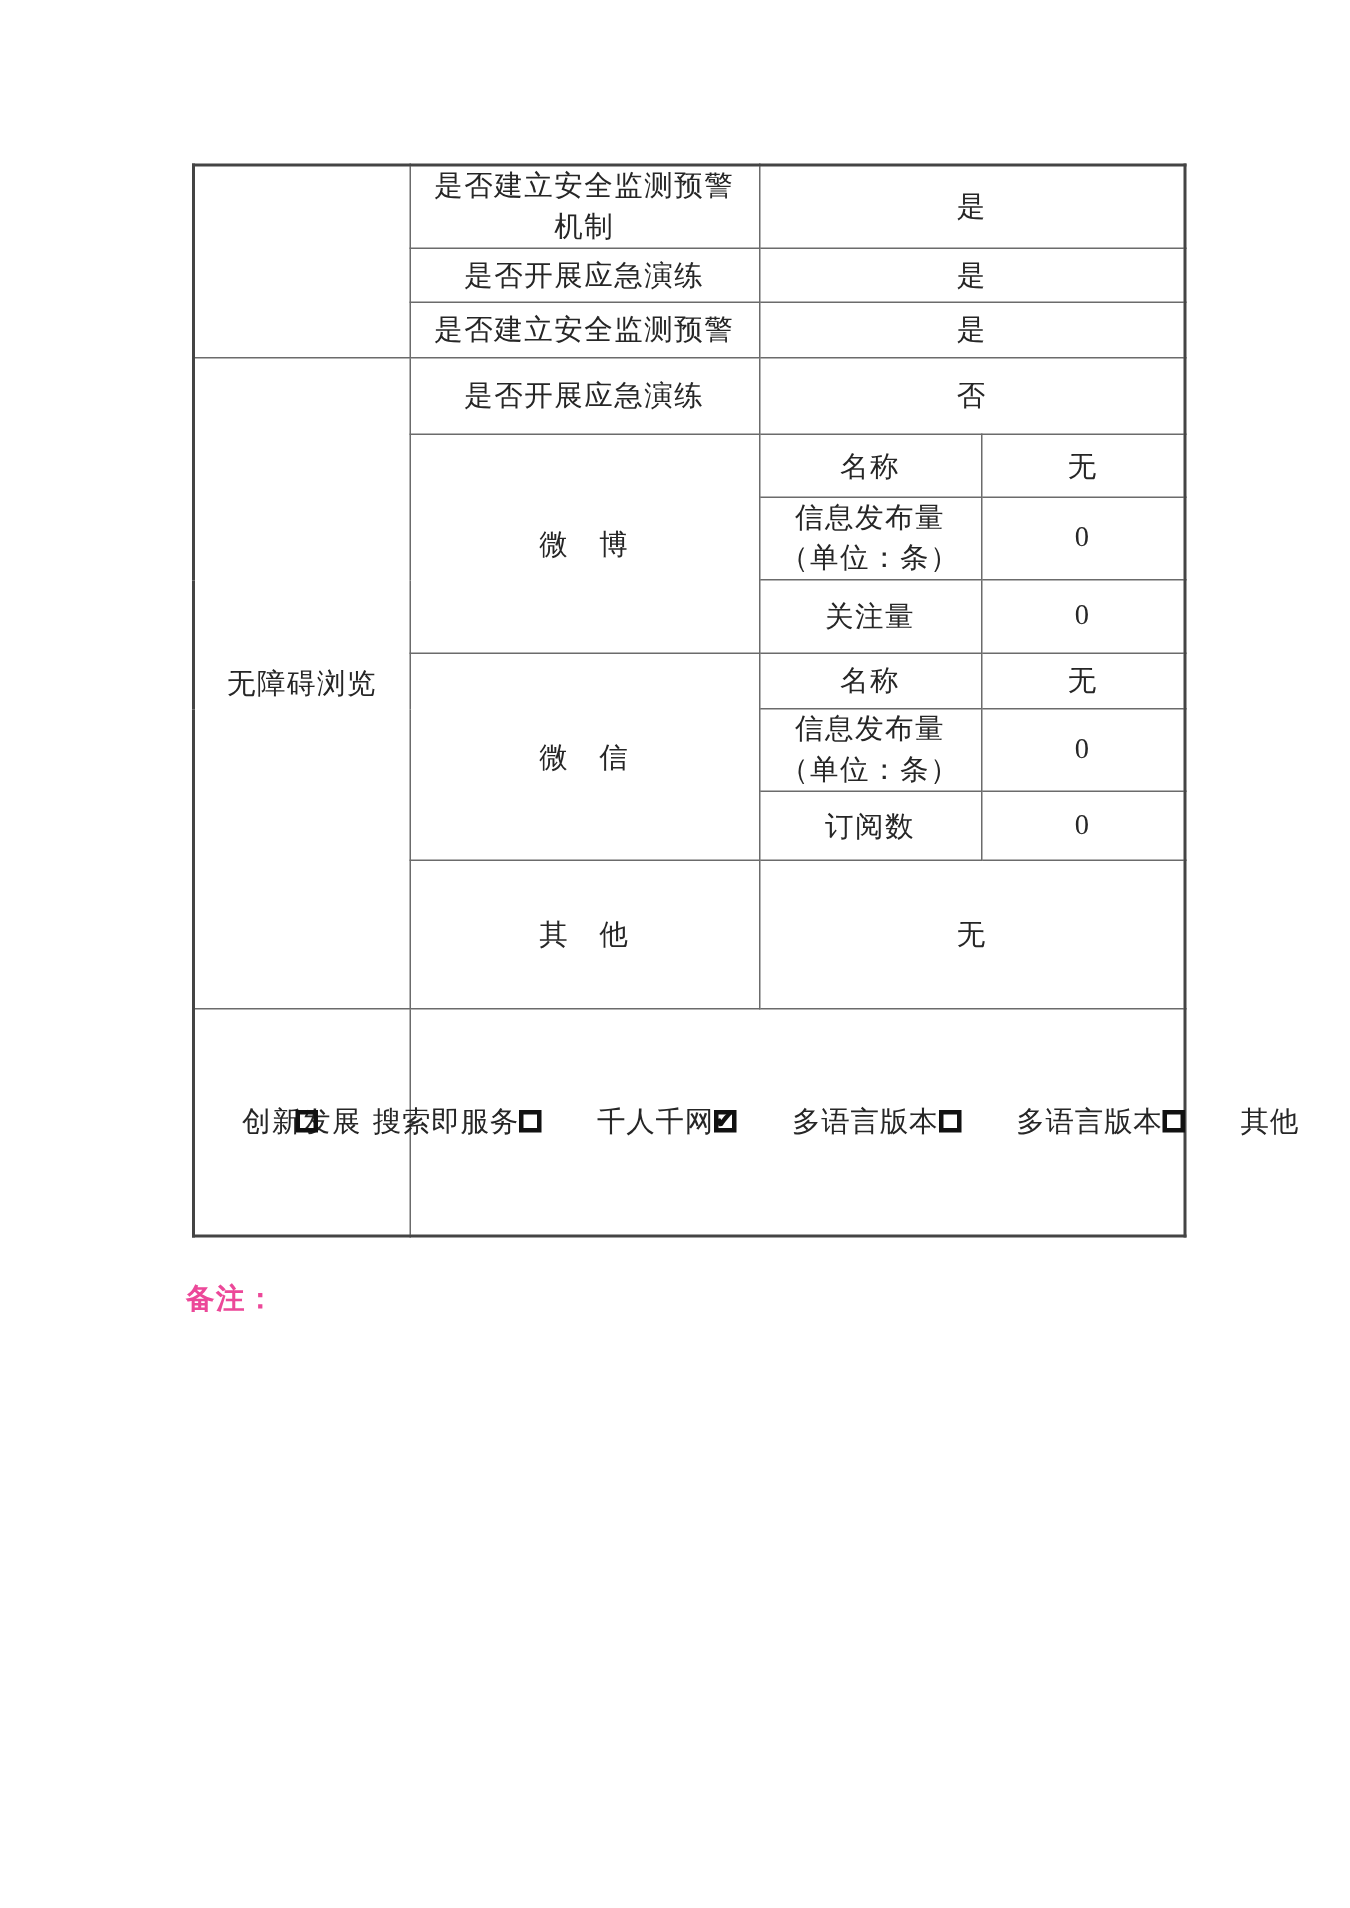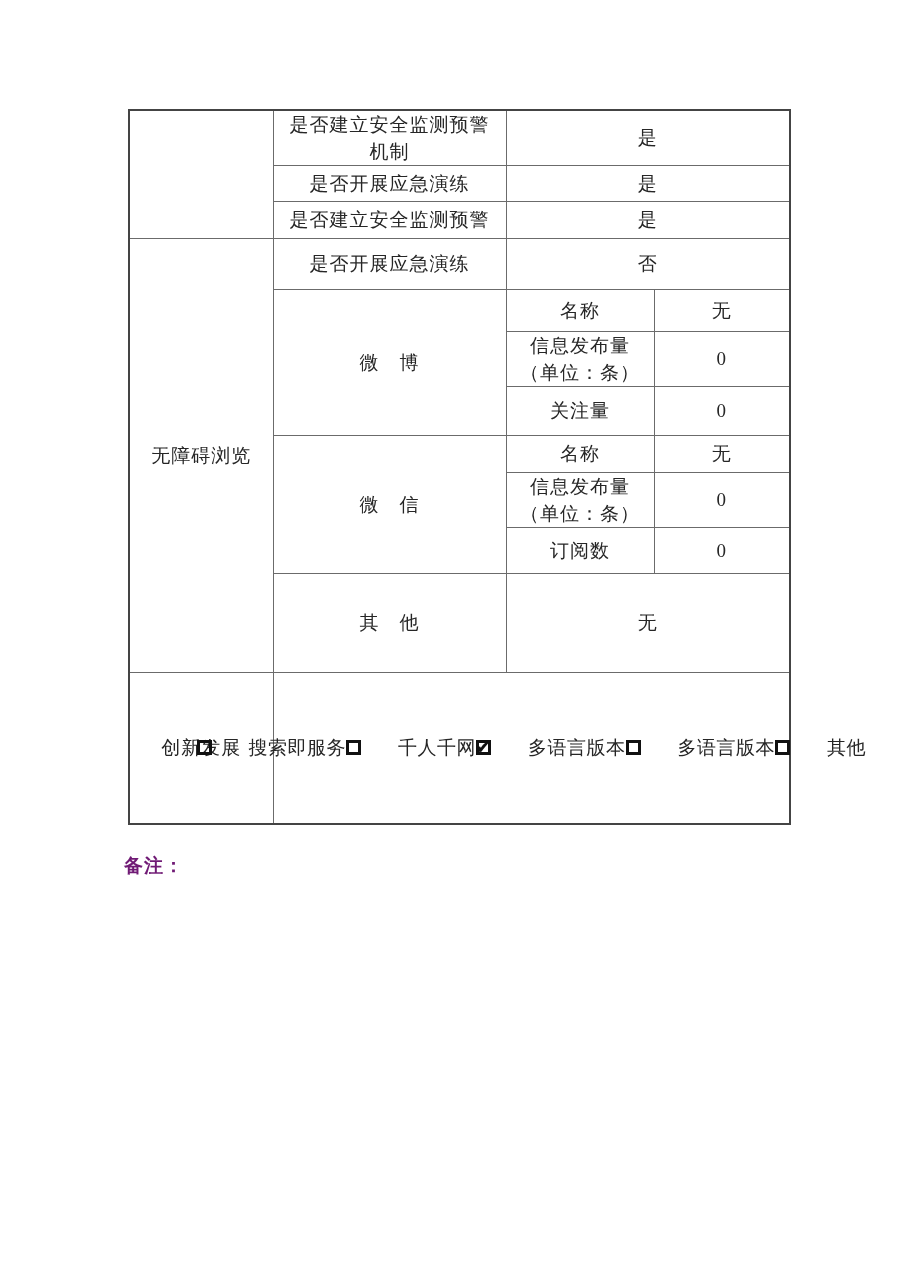--- a/index.html
+++ b/index.html
@@ -65,21 +65,21 @@
     flex: 0 0 auto;
   }
   .cb-label { font-size: 19px; letter-spacing: 0.5px; padding-left: 36px; }
   .notes {
     position: absolute;
     left: 124px;
     top: 853px;
     font-size: 19px;
     font-weight: 700;
     letter-spacing: 1px;
-    color: #701a75;
+    color: #ec4899;
   }
   .page-number {
     position: absolute;
     left: 0;
     top: 1181px;
     width: 900px;
     text-align: center;
     font-size: 20px;
     color: #1d1d1d;
   }

